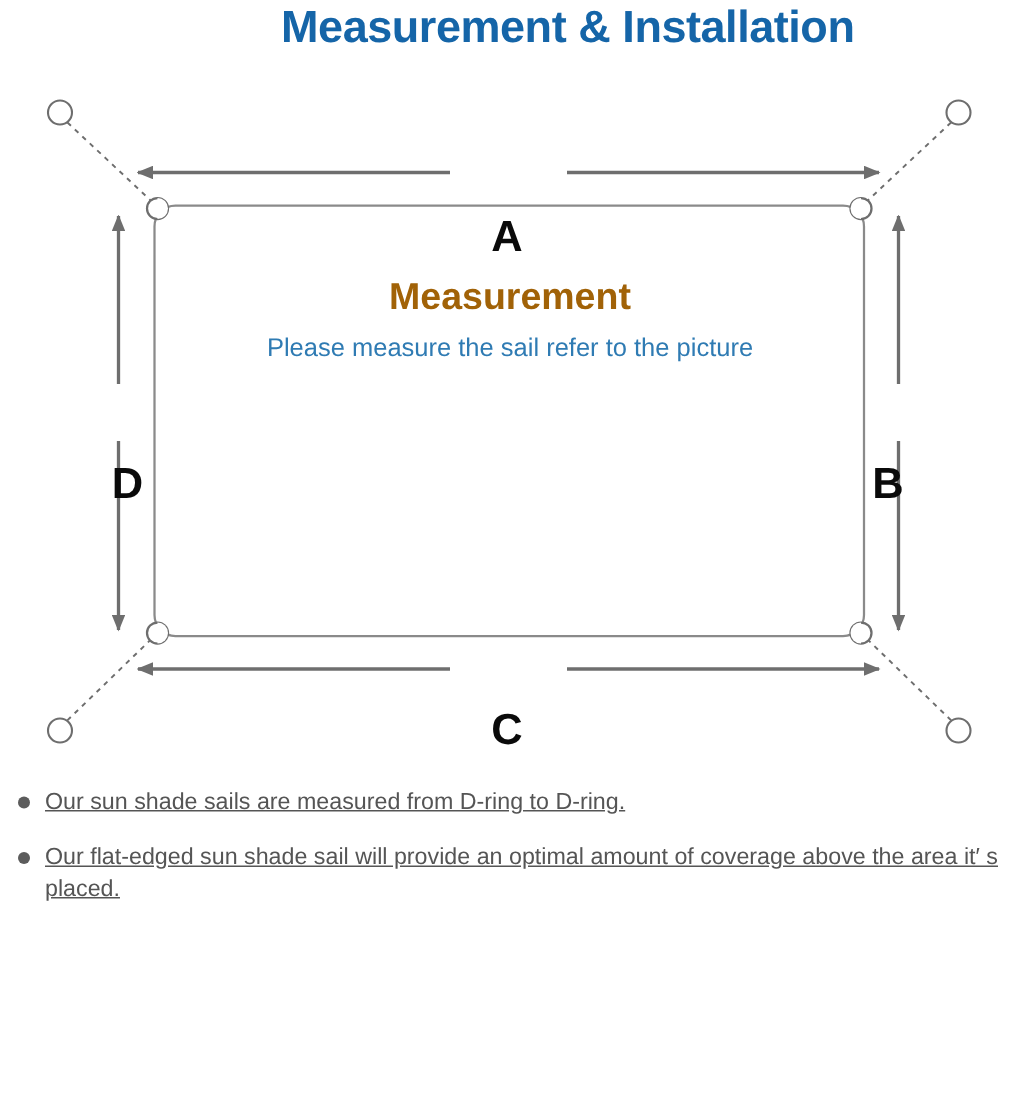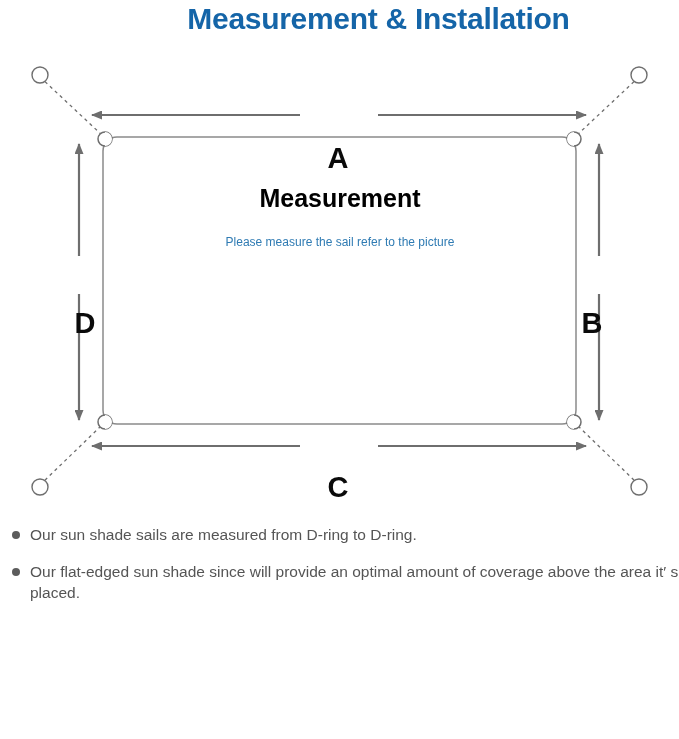--- a/index.html
+++ b/index.html
@@ -50,29 +50,29 @@
     position: absolute;
     left: 100px;
     top: 135px;
     width: 480px;
     text-align: center;
     pointer-events: none;
   }
   #sail-title {
     font-size: 25px;
     font-weight: bold;
-    color: #000000;
+    color: #a16207;
     line-height: 30px;
     white-space: nowrap;
   }
   #sail-subtitle {
-    font-size: 12px;
+    font-size: 17px;
     color: #2f7bb3;
     line-height: 22px;
-    margin-top: 18px;
+    margin-top: 8px;
     white-space: nowrap;
   }
 
   
   .dim-letter {
     position: absolute;
     font-size: 29px;
     font-weight: bold;
     color: #0a0a0a;
     font-family: "Liberation Sans", sans-serif;
@@ -105,20 +105,21 @@
     left: 12px;
     top: 7px;
     width: 8px;
     height: 8px;
     border-radius: 50%;
     background: #5c5c5c;
   }
   .note-text {
     display: block;
     padding-right: 0;
+    text-decoration: underline;
   }
 </style>
 </head>
 <body>
 
 <div id="page-title">Measurement &amp; Installation</div>
 
 <div id="diagram">
 
   <svg id="diagram-svg" width="679" height="470" viewBox="0 0 679 470">
@@ -188,15 +189,15 @@
   <div class="dim-letter" id="dim-d">D</div>
 </div>
 
 <div id="notes">
   <div class="note-item">
     <span class="note-bullet"></span>
     <span class="note-text">Our sun shade sails are measured from D-ring to D-ring.</span>
   </div>
   <div class="note-item">
     <span class="note-bullet"></span>
-    <span class="note-text">Our flat-edged sun shade since will provide an optimal amount of coverage above the area it′ s placed.</span>
+    <span class="note-text">Our flat-edged sun shade sail will provide an optimal amount of coverage above the area it′ s placed.</span>
   </div>
 </div>
 
 </body></html>

